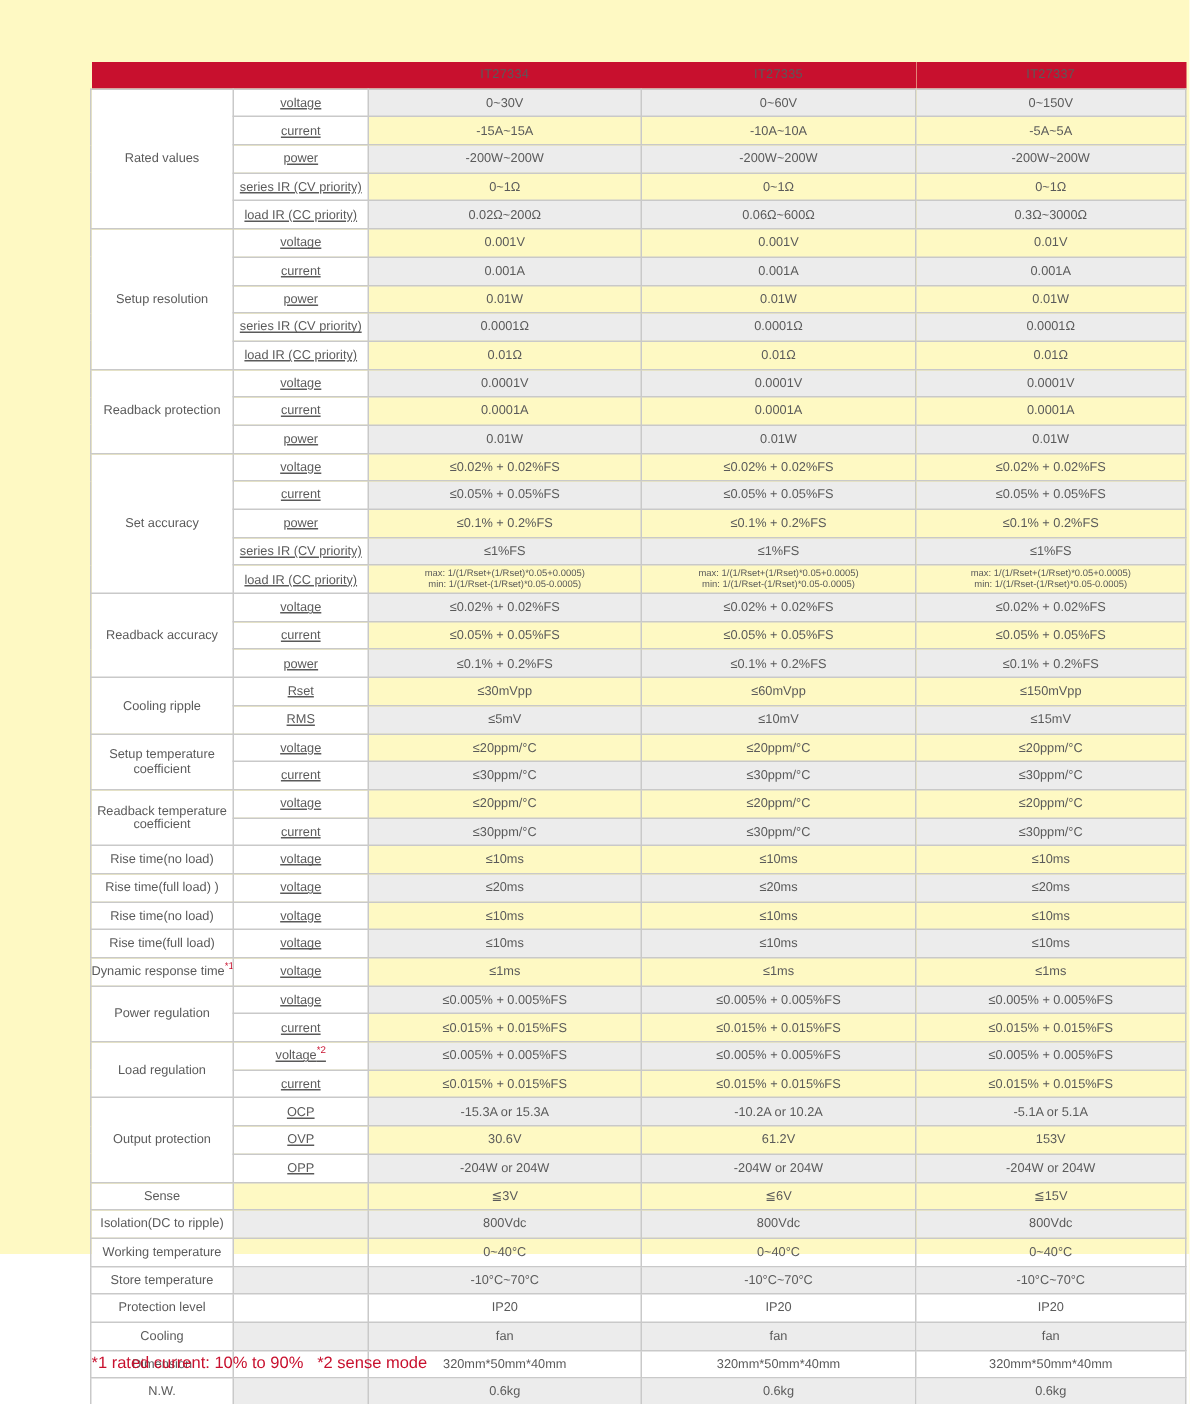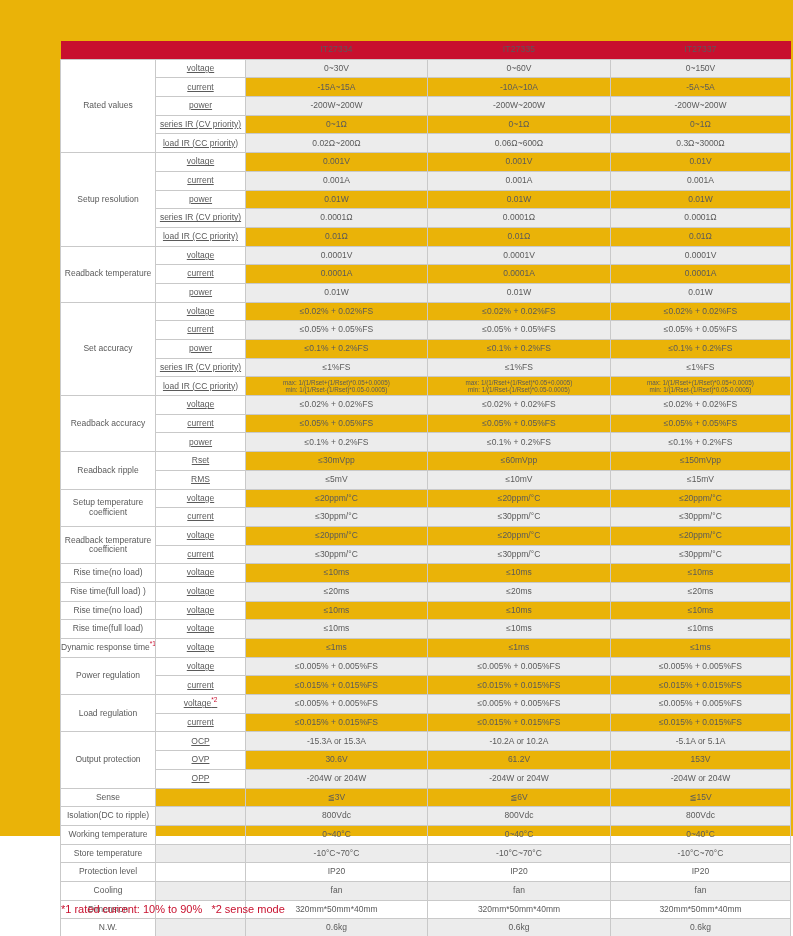--- a/index.html
+++ b/index.html
@@ -1,21 +1,21 @@
 <!DOCTYPE html>
 <html style="--accent: #c8102e; --header-text: #eeb0bb; --text: #5a5a5a; --border: #c9c9c9; --shade: #ececec;"><head>
 <meta charset="utf-8">
 <style>
   html,body { margin:0; padding:0; background:#ffffff; }
   body {
     width:793px; height:936px; position:relative; overflow:hidden;
     font-family:"Liberation Sans","DejaVu Sans",sans-serif;
     color:var(--text,#5a5a5a);
   }
-  .sheet { position:relative; width:793px; height:836px; background:#eab308; }
+  .sheet { position:relative; width:793px; height:836px; background:#fef9c3; }
 
   table.spec {
     position:absolute; left:60px; top:41px; width:730px;
     border-collapse:collapse; table-layout:fixed;
   }
   table.spec td {
     border:1px solid var(--border,#c9c9c9);
     height:17.7px; padding:0; line-height:1.1;
     font-size:8.5px; color:var(--text,#5a5a5a);
     vertical-align:middle; text-align:center;
@@ -129,21 +129,21 @@
           <td class="data shade"><span>0.0001Ω</span></td>
           <td class="data shade"><span>0.0001Ω</span></td>
         </tr>
         <tr>
           <td class="sub"><span class="lab">load IR (CC priority)</span></td>
           <td class="data"><span>0.01Ω</span></td>
           <td class="data"><span>0.01Ω</span></td>
           <td class="data"><span>0.01Ω</span></td>
         </tr>
         <tr>
-          <td class="cat" rowspan="3"><span class="lab">Readback temperature</span></td>
+          <td class="cat" rowspan="3"><span class="lab">Readback protection</span></td>
           <td class="sub"><span class="lab">voltage</span></td>
           <td class="data shade"><span>0.0001V</span></td>
           <td class="data shade"><span>0.0001V</span></td>
           <td class="data shade"><span>0.0001V</span></td>
         </tr>
         <tr>
           <td class="sub"><span class="lab">current</span></td>
           <td class="data"><span>0.0001A</span></td>
           <td class="data"><span>0.0001A</span></td>
           <td class="data"><span>0.0001A</span></td>
@@ -207,21 +207,21 @@
           <td class="data"><span>≤0.05% + 0.05%FS</span></td>
           <td class="data"><span>≤0.05% + 0.05%FS</span></td>
         </tr>
         <tr>
           <td class="sub"><span class="lab">power</span></td>
           <td class="data shade"><span>≤0.1% + 0.2%FS</span></td>
           <td class="data shade"><span>≤0.1% + 0.2%FS</span></td>
           <td class="data shade"><span>≤0.1% + 0.2%FS</span></td>
         </tr>
         <tr>
-          <td class="cat" rowspan="2"><span class="lab">Readback ripple</span></td>
+          <td class="cat" rowspan="2"><span class="lab">Cooling ripple</span></td>
           <td class="sub"><span class="lab">Rset</span></td>
           <td class="data"><span>≤30mVpp</span></td>
           <td class="data"><span>≤60mVpp</span></td>
           <td class="data"><span>≤150mVpp</span></td>
         </tr>
         <tr>
           <td class="sub"><span class="lab">RMS</span></td>
           <td class="data shade"><span>≤5mV</span></td>
           <td class="data shade"><span>≤10mV</span></td>
           <td class="data shade"><span>≤15mV</span></td>

